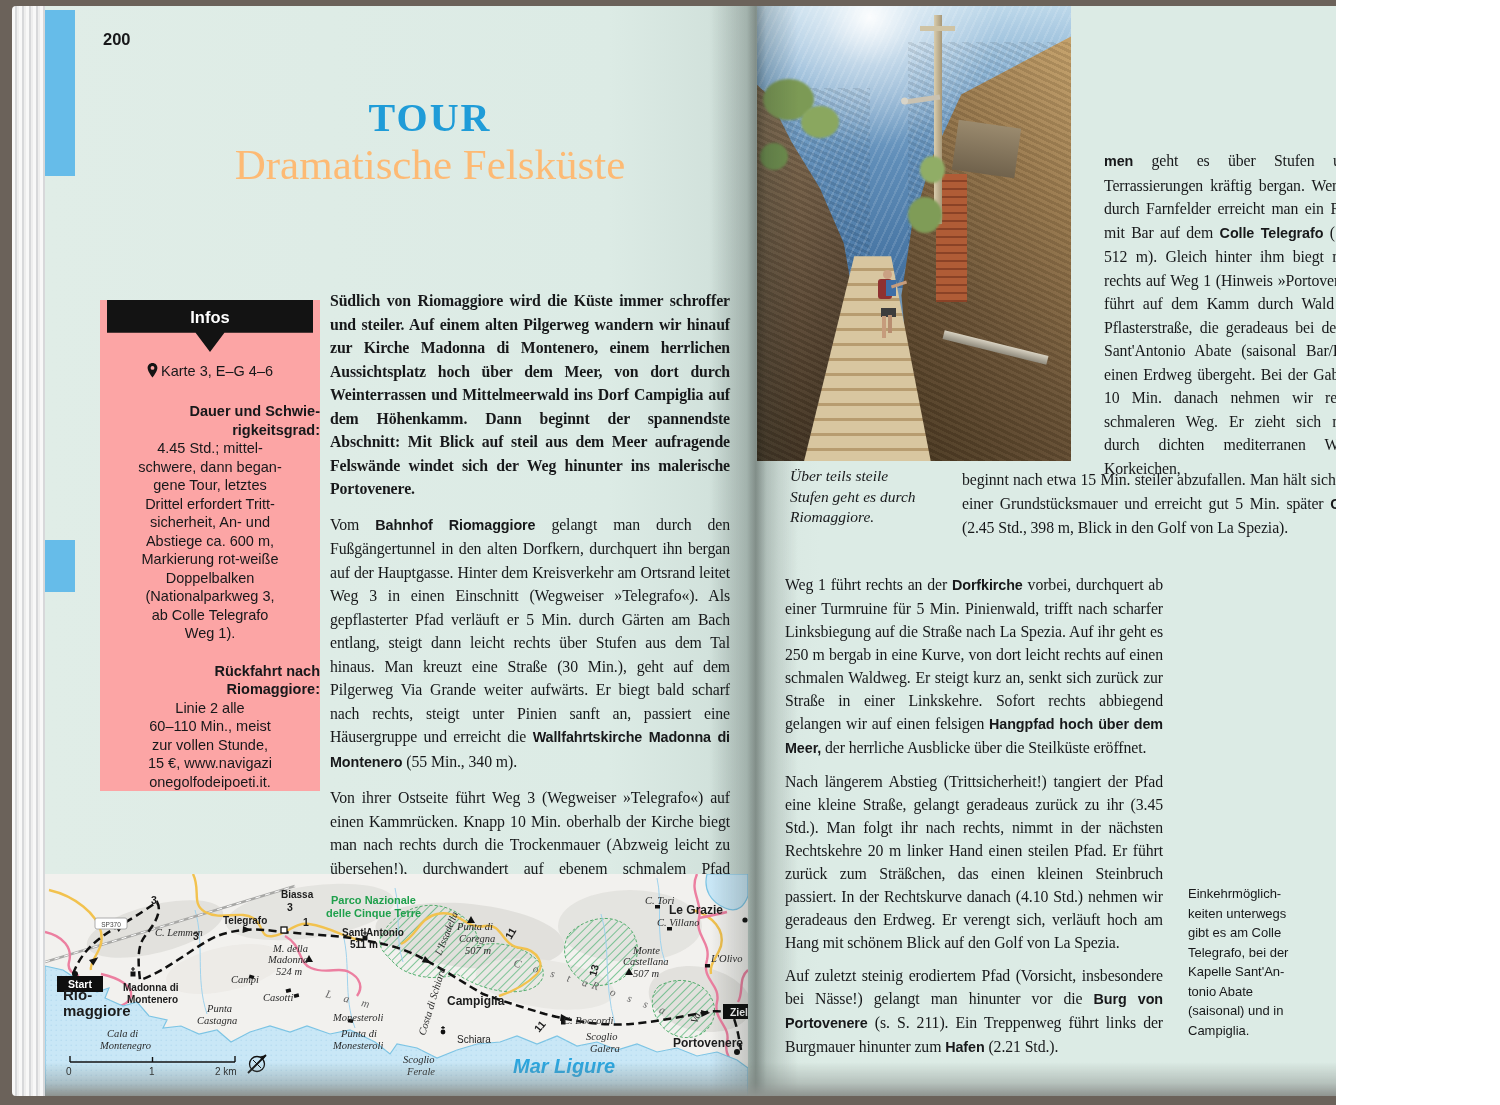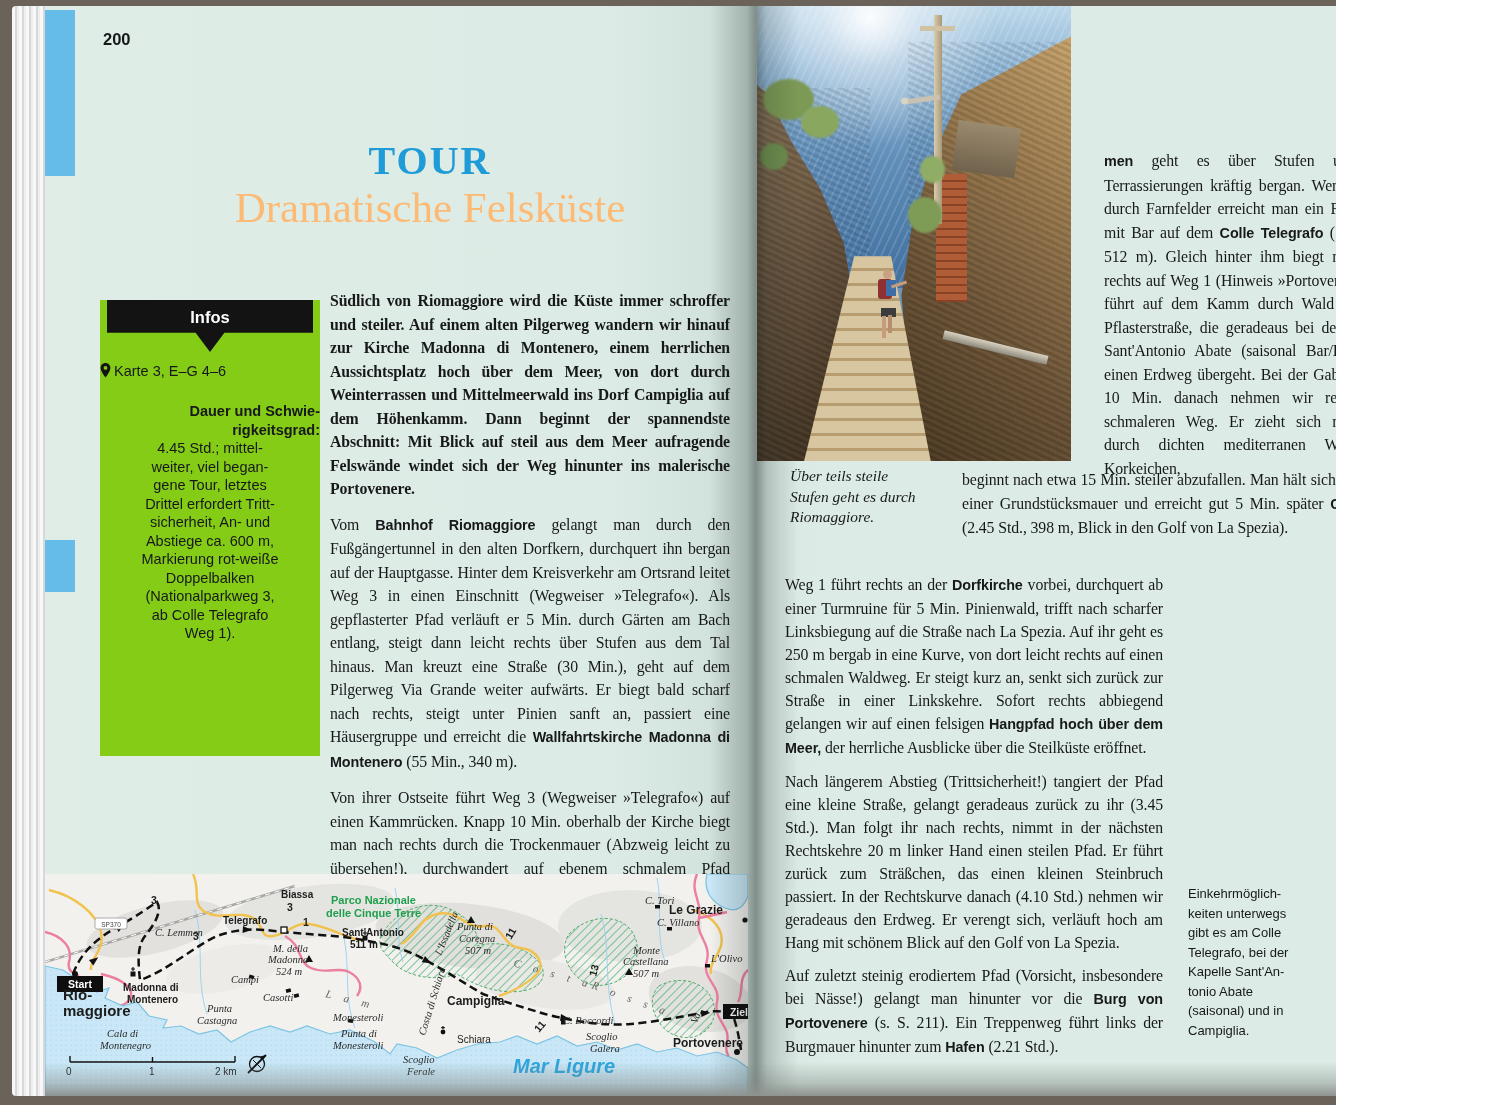--- a/index.html
+++ b/index.html
@@ -16,37 +16,37 @@
   #pageR{position:absolute;left:750px;top:6px;width:702px;height:1090px;
          background:linear-gradient(90deg,#c3d4ce 0%,#d9e8e2 4%,#dcebe5 10%,#dcebe5 100%);}
   #gutterShadow{position:absolute;left:710px;top:6px;width:88px;height:1090px;pointer-events:none;
          background:linear-gradient(90deg,rgba(30,40,36,0) 0%,rgba(30,40,36,.20) 42%,rgba(15,22,18,.38) 52%,rgba(30,40,36,.18) 64%,rgba(30,40,36,0) 100%);}
   #bottomShade{position:absolute;left:45px;top:1062px;width:1407px;height:34px;pointer-events:none;
          background:linear-gradient(180deg,rgba(125,132,128,0) 0%,rgba(125,132,128,.40) 62%,#8e938f 100%);}
   
   .tab{position:absolute;background:#66bce9;}
   
   .pageno{position:absolute;top:30px;font-size:16.5px;font-weight:bold;}
-  .headline{position:absolute;left:130px;width:600px;text-align:center;font-family:"Liberation Serif",serif;margin-top:43px;}
+  .headline{position:absolute;left:130px;width:600px;text-align:center;font-family:"Liberation Serif",serif;}
   #kicker{top:94px;font-size:40px;font-weight:bold;letter-spacing:2px;color:#1f9cd8;}
   #title{top:140px;font-size:43px;color:#fdba74;}
   #subtitle{position:absolute;left:130px;width:600px;top:215px;text-align:center;
             font-size:16.5px;font-weight:bold;}
   .body-col{position:absolute;font-family:"Liberation Serif",serif;font-size:15.8px;
             line-height:23.5px;text-align:justify;letter-spacing:-0.1px;color:#17181a;}
   .body-col p{margin:0;}
   .body-col p + p{margin-top:12px;}
   .intro{font-weight:bold;}
   .kw{font-family:"Liberation Sans",sans-serif;font-weight:bold;font-size:0.91em;margin-top:37px;}
   
-  #infobox{position:absolute;left:100px;top:300px;width:220px;min-height:456px;background:#84cc16;}
+  #infobox{position:absolute;left:100px;top:300px;width:220px;min-height:456px;background:#fca5a5;}
   #ib-head{margin:0 7px;height:52px;background:#131313;color:#fff;font-size:16.5px;font-weight:bold;
            text-align:center;line-height:34px;
            clip-path:polygon(0 0,100% 0,100% 63%,57% 63%,50% 100%,43% 63%,0 63%);}
-  .ib-map{margin-top:10px;font-size:14.5px;line-height:19px;}
+  .ib-map{margin-top:10px;text-align:center;font-size:14.5px;line-height:19px;}
   .ib-sec{margin-top:19px;text-align:center;font-size:14.5px;line-height:18.5px;}
   .ib-label div{font-weight:bold;text-align:right;}
   #infobox .pin{display:inline-block;vertical-align:-2px;margin-right:3px;}
   
   #caption{position:absolute;left:790px;top:466px;width:175px;font-family:"Liberation Serif",serif;
            font-style:italic;font-size:15.5px;line-height:20.5px;}
   #marginNote{position:absolute;left:1188px;top:884px;width:156px;font-size:13px;line-height:19.5px;}
   #colR2{line-height:23px;}
   #colR2 p + p{margin-top:10px;}
   
@@ -130,30 +130,43 @@
           </svg>
       </span><span>Karte 3, E–G 4–6</span>
     </div>
     <div class="ib-sec">
       <div class="ib-label">
           <div>Dauer und Schwie-</div>
           <div>rigkeitsgrad:</div>
         </div>
       <div>
           <div>4.45 Std.; mittel-</div>
-          <div>weiter, viel began-</div>
+          <div>schwere, dann began-</div>
           <div>gene Tour, letztes</div>
           <div>Drittel erfordert Tritt-</div>
           <div>sicherheit, An- und</div>
           <div>Abstiege ca. 600 m,</div>
           <div>Markierung rot-weiße</div>
           <div>Doppelbalken</div>
           <div>(Nationalparkweg 3,</div>
           <div>ab Colle Telegrafo</div>
           <div>Weg 1).</div>
+        </div>
+    </div>
+    <div class="ib-sec">
+      <div class="ib-label">
+          <div>Rückfahrt nach</div>
+          <div>Riomaggiore:</div>
+        </div>
+      <div>
+          <div>Linie 2 alle</div>
+          <div>60–110 Min., meist</div>
+          <div>zur vollen Stunde,</div>
+          <div>15 €, www.navigazi</div>
+          <div>onegolfodeipoeti.it.</div>
         </div>
     </div>
   </div>
 
   <div class="body-col" style="left:330px;top:289px;width:400px;">
     <p class="intro">Südlich von Riomaggiore wird die Küste immer schroffer und steiler. Auf einem alten Pilgerweg wandern wir hinauf zur Kirche Madonna di Montenero, einem herrlichen Aussichtsplatz hoch über dem Meer, von dort durch Weinterrassen und Mittelmeerwald ins Dorf Campiglia auf dem Höhenkamm. Dann beginnt der spannendste Abschnitt: Mit Blick auf steil aus dem Meer aufragende Felswände windet sich der Weg hinunter ins malerische Portovenere.</p>
     <p><span>Vom </span><span class="kw">Bahnhof Riomaggiore</span><span> gelangt man durch den Fußgängertunnel in den alten Dorfkern, durchquert ihn bergan auf der Hauptgasse. Hinter dem Kreisverkehr am Ortsrand leitet Weg 3 in einen Einschnitt (Wegweiser »Telegrafo«). Als gepflasterter Pfad verläuft er 5 Min. durch Gärten am Bach entlang, steigt dann leicht rechts über Stufen aus dem Tal hinaus. Man kreuzt eine Straße (30 Min.), geht auf dem Pilgerweg Via Grande weiter aufwärts. Er biegt bald scharf nach rechts, steigt unter Pinien sanft an, passiert eine Häusergruppe und erreicht die </span><span class="kw">Wallfahrtskirche Madonna di Montenero</span><span> (55 Min., 340 m).</span></p>
     <p><span>Von ihrer Ostseite führt Weg 3 (Wegweiser »Telegrafo«) auf einen Kammrücken. Knapp 10 Min. oberhalb der Kirche biegt man nach rechts durch die Trockenmauer (Abzweig leicht zu übersehen!), durchwandert auf ebenem schmalem Pfad Weinterrassen und Waldstücke. Nach der schön gelegenen alten Häusergruppe </span><span class="kw">Lem-</span></p>
   </div>
 

